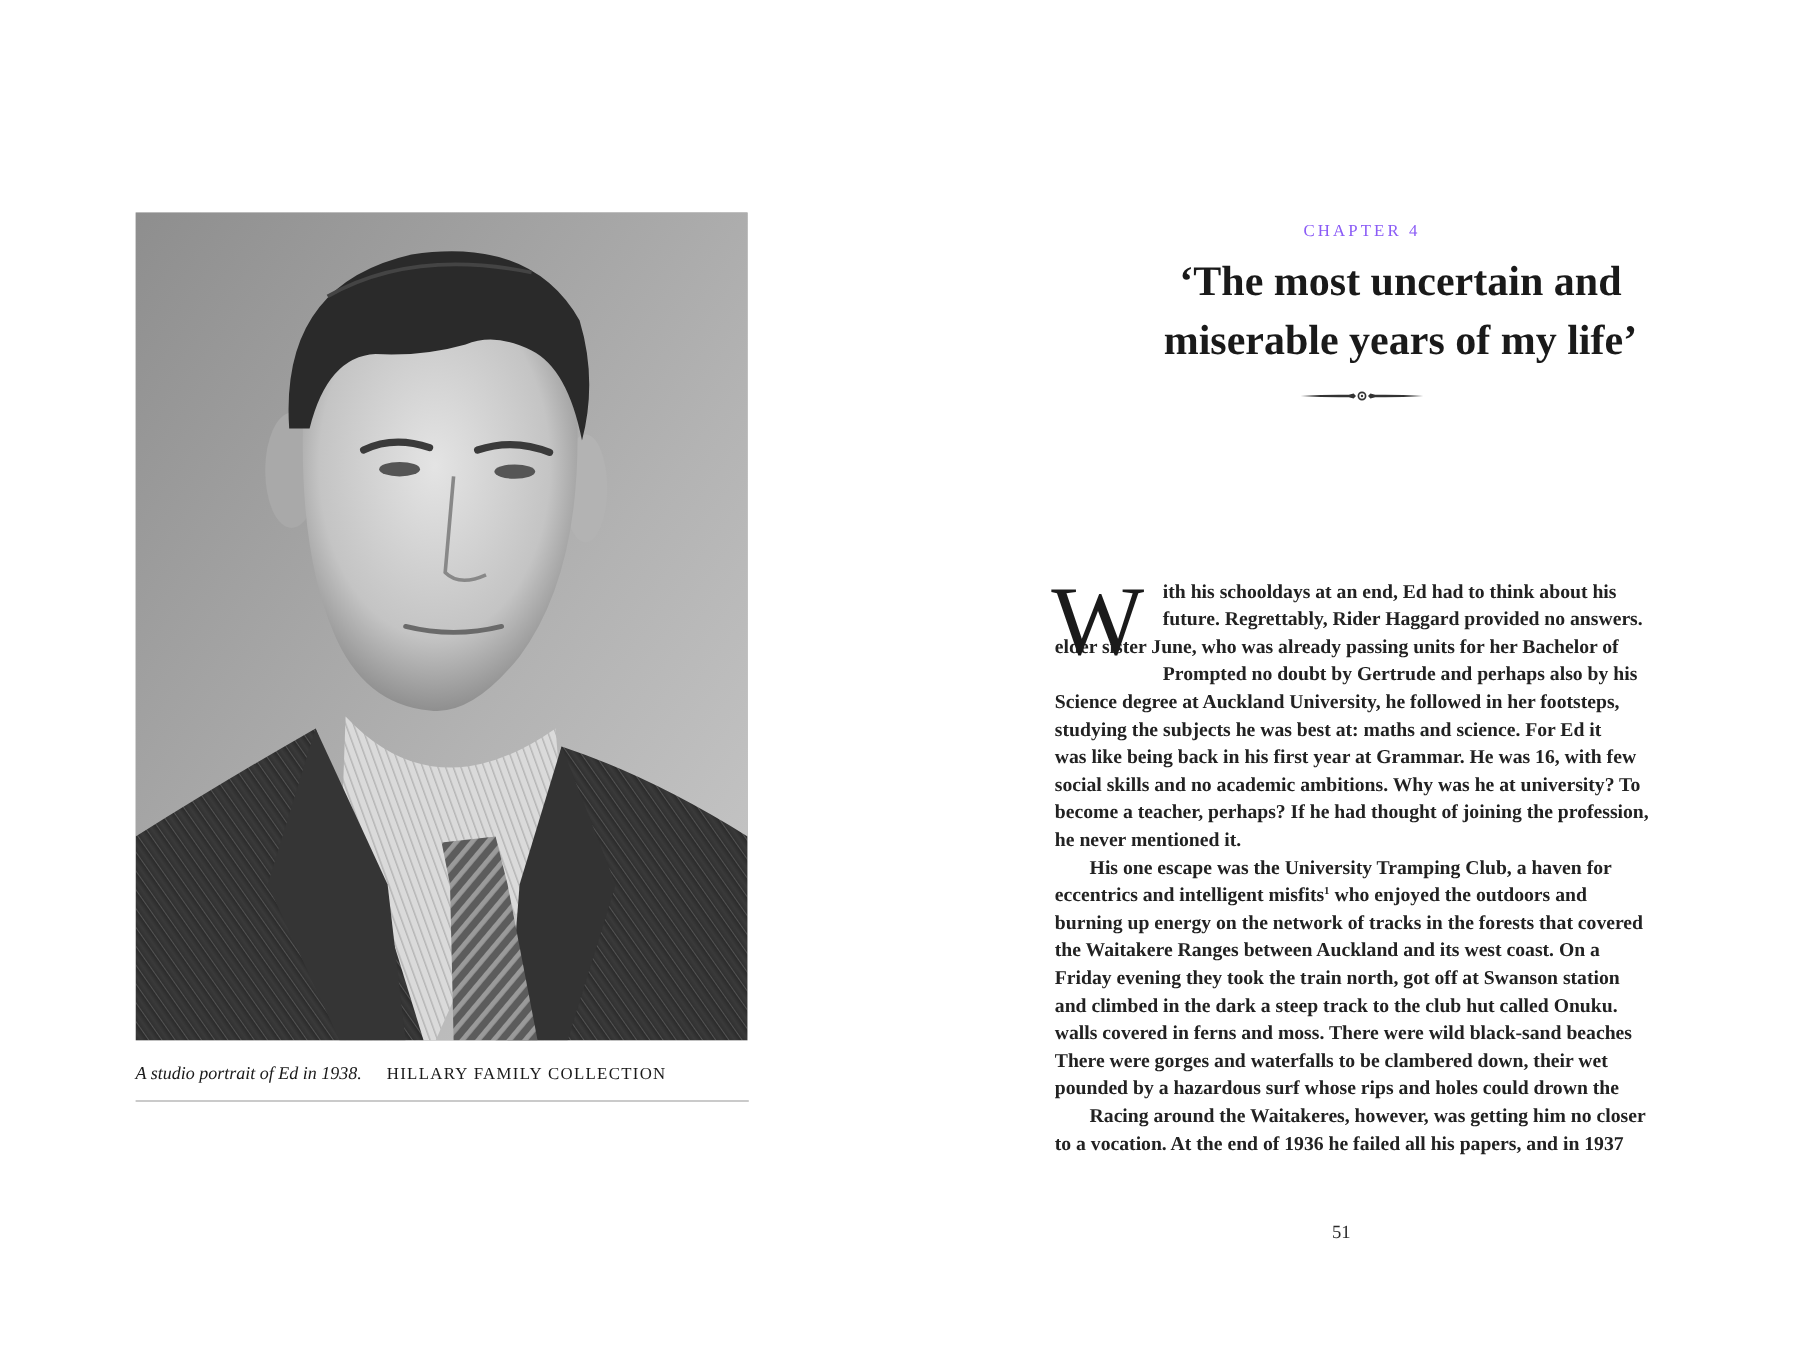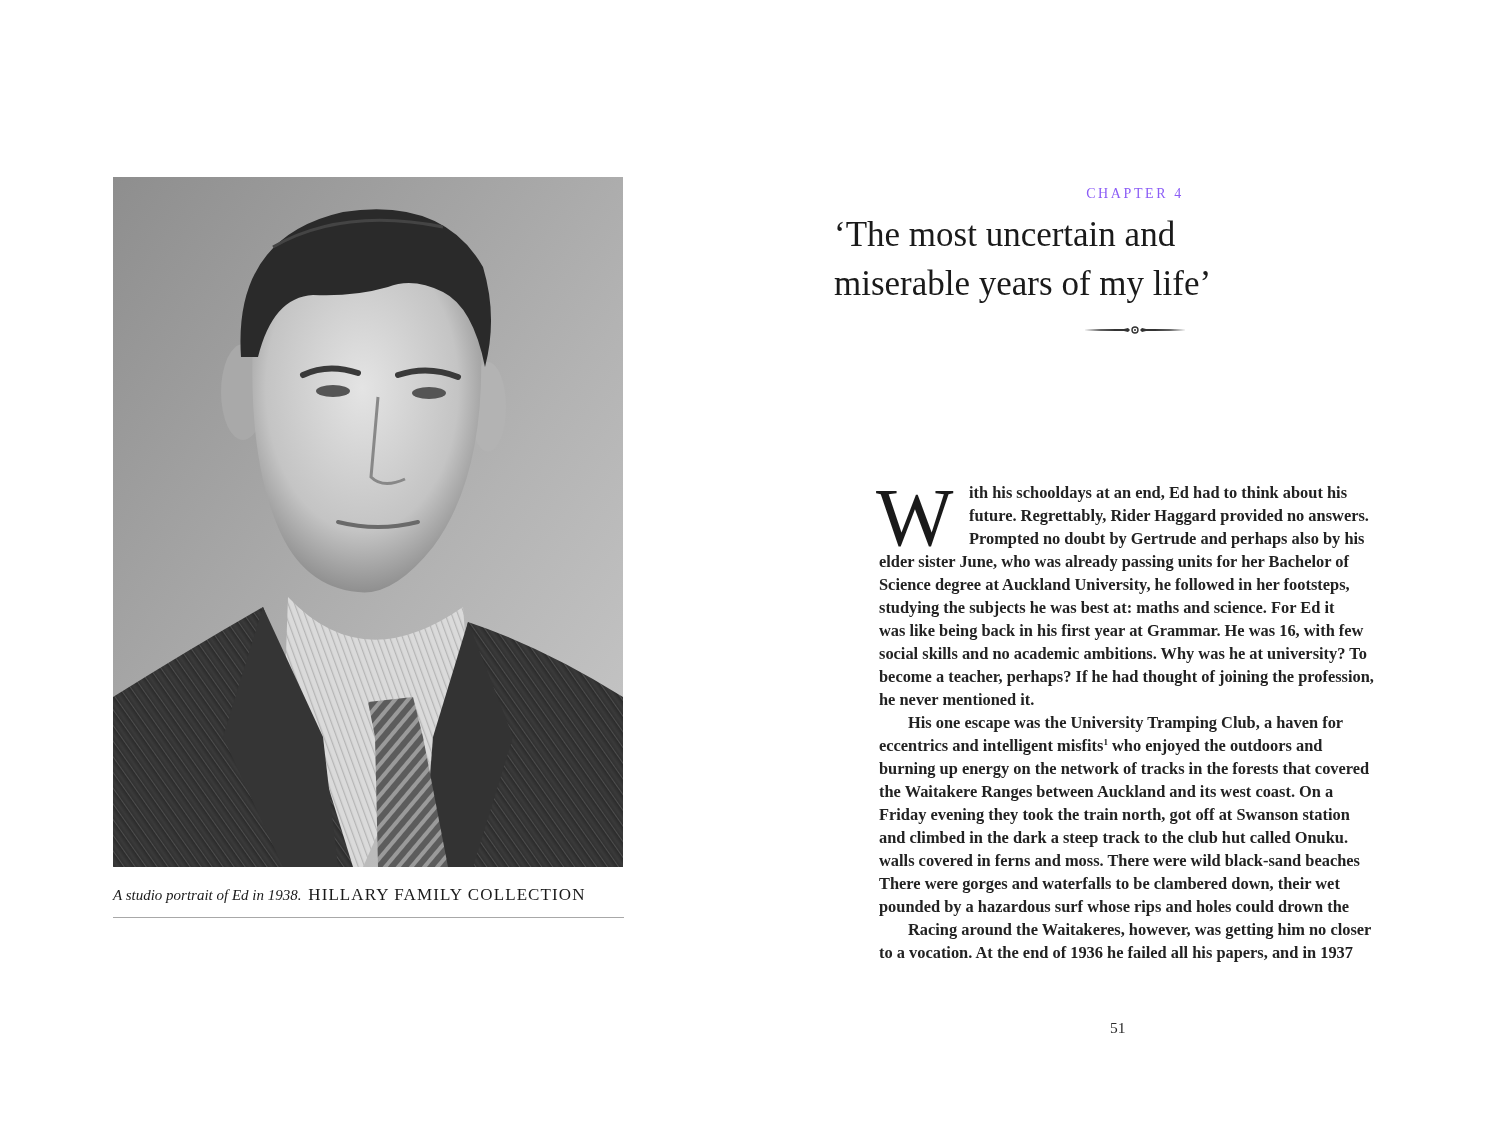--- a/index.html
+++ b/index.html
@@ -28,52 +28,52 @@
     position: absolute;
     left: 113px; top: 885px;
     width: 510px;
     font-size: 15px;
     line-height: 20px;
     color: #1a1a1a;
     white-space: nowrap;
   }
   .caption .cap-italic { font-style: italic; }
   .caption .cap-credit {
-    font-size: 17px;
+    font-size: 14px;
     letter-spacing: 1.1px;
     text-transform: uppercase;
-    margin-left: 3px;
+    margin-left: 17px;
   }
   .caption-rule {
     position: absolute;
     left: 113px; top: 917px;
     width: 511px; height: 0;
     border-top: 1px solid #a8a8a8;
   }
 
   
   .chapter-label {
     position: absolute;
     left: 880px; top: 186px;
     width: 510px;
     text-align: center;
     font-size: 14px;
     letter-spacing: 2.6px;
     color: #8b5cf6;
   }
   .chapter-title {
     position: absolute;
-    left: 834px; top: 210px;
+    left: 912px; top: 210px;
     width: 510px;
-    text-align: left;
+    text-align: center;
     font-size: 35px;
     line-height: 49px;
     color: #1a1a1a;
     margin: 0;
-    font-weight: normal;
+    font-weight: bold;
   }
   .ornament {
     position: absolute;
     left: 1084px; top: 324px;
     width: 102px; height: 12px;
   }
   .ornament svg { display: block; }
 
   .body-text {
     position: absolute;
@@ -197,22 +197,22 @@
       <circle cx="51" cy="6" r="1" fill="#333"></circle>
     </svg>
   </div>
 
   <div class="body-text">
     <span class="drop-cap">W</span>
 
     <div>
       <span class="line dropped">ith his schooldays at an end, Ed had to think about his</span>
       <span class="line dropped">future. Regrettably, Rider Haggard provided no answers.</span>
+      <span class="line">elder sister June, who was already passing units for her Bachelor of</span>
       <span class="line dropped">Prompted no doubt by Gertrude and perhaps also by his</span>
-      <span class="line">elder sister June, who was already passing units for her Bachelor of</span>
       <span class="line">Science degree at Auckland University, he followed in her footsteps,</span>
       <span class="line">studying the subjects he was best at: maths and science. For Ed it</span>
       <span class="line">was like being back in his first year at Grammar. He was 16, with few</span>
       <span class="line">social skills and no academic ambitions. Why was he at university? To</span>
       <span class="line">become a teacher, perhaps? If he had thought of joining the profession,</span>
       <span class="line">he never mentioned it.</span>
     </div>
 
     <div>
       <span class="line indent">His one escape was the University Tramping Club, a haven for</span>

